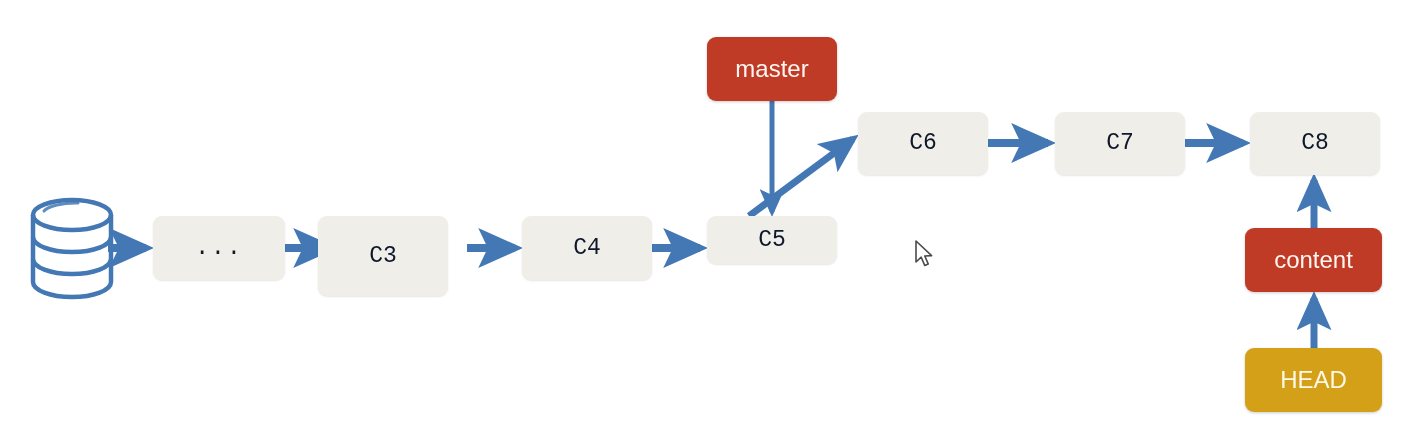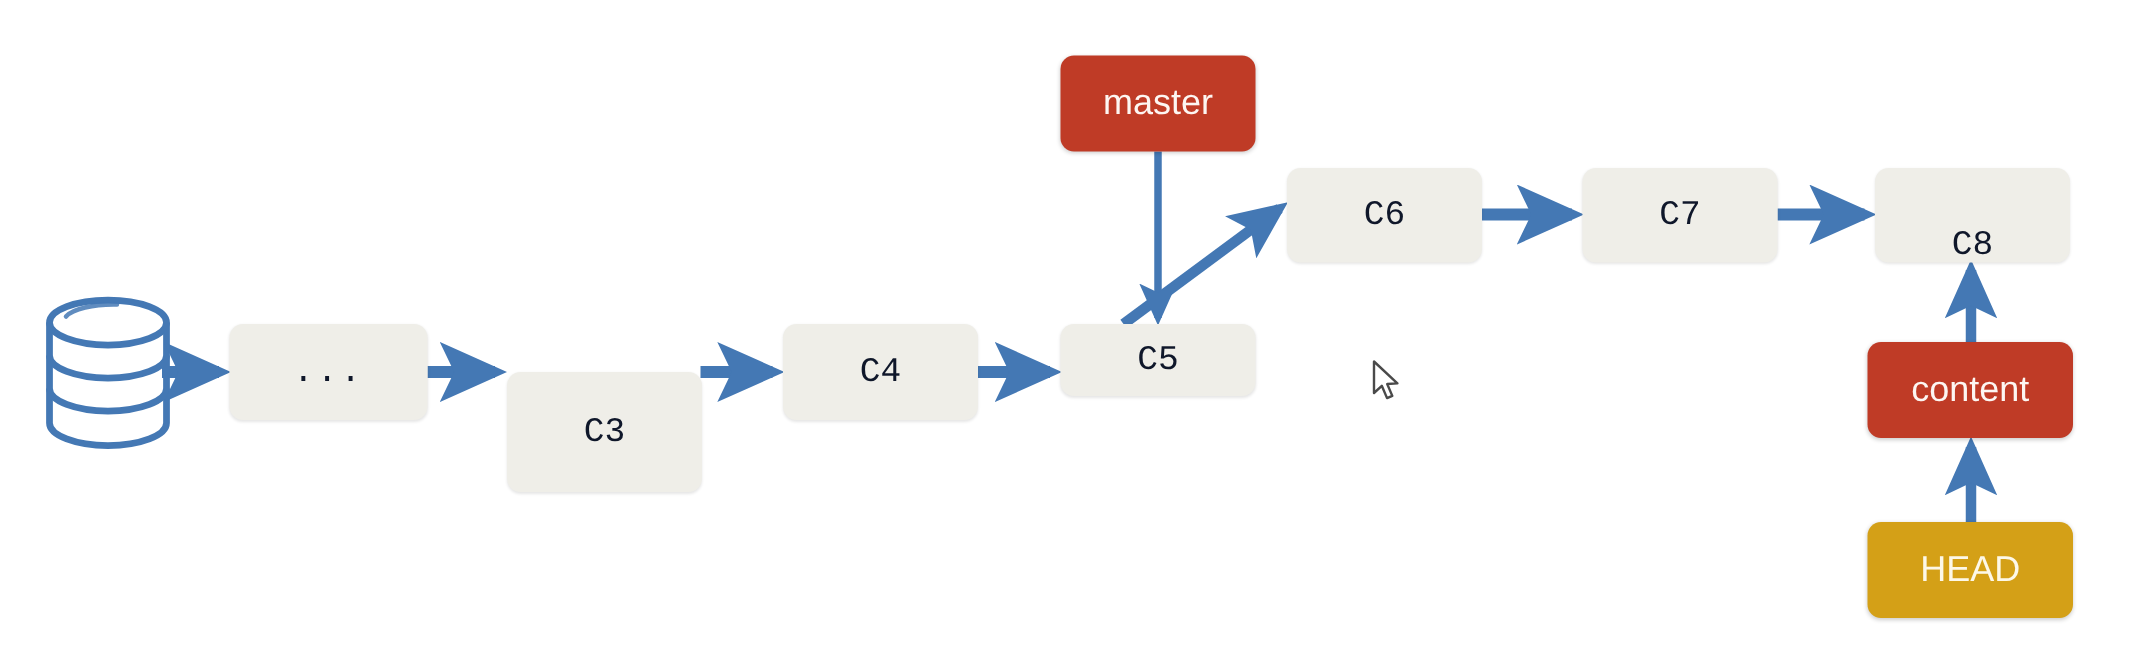--- a/index.html
+++ b/index.html
@@ -110,41 +110,41 @@
     </g>
     <g stroke="#4478b4" stroke-width="5" fill="none" marker-end="url(#ah)">
       <line x1="772" y1="101" x2="772" y2="212"></line>
     </g>
   </svg>
 
   <div class="node node-commit ellipsis" style="left:153px; top:216px; width:132px; height:64px;">
     <span>...</span>
   </div>
 
-  <div class="node node-commit" style="left:338px; top:216px; width:130px; height:80px;margin-top:32px;">
+  <div class="node node-commit" style="left:318px; top:216px; width:130px; height:80px;">
     <span>C3</span>
   </div>
 
   <div class="node node-commit" style="left:522px; top:216px; width:130px; height:64px;">
     <span>C4</span>
   </div>
 
   <div class="node node-commit" style="left:707px; top:216px; width:130px; height:48px;">
     <span>C5</span>
   </div>
 
   <div class="node node-commit" style="left:858px; top:112px; width:130px; height:63px;">
     <span>C6</span>
   </div>
 
   <div class="node node-commit" style="left:1055px; top:112px; width:130px; height:63px;">
     <span>C7</span>
   </div>
 
-  <div class="node node-commit" style="left:1250px; top:112px; width:130px; height:63px;align-items:flex-end;">
+  <div class="node node-commit" style="left:1250px; top:112px; width:130px; height:63px;">
     <span>C8</span>
   </div>
 
   <div class="node node-ref" style="left:1245px; top:228px; width:137px; height:64px;">
     <span>content</span>
   </div>
 
   <div class="node node-ref" style="left:707px; top:37px; width:130px; height:64px;">
     <span>master</span>
   </div>

